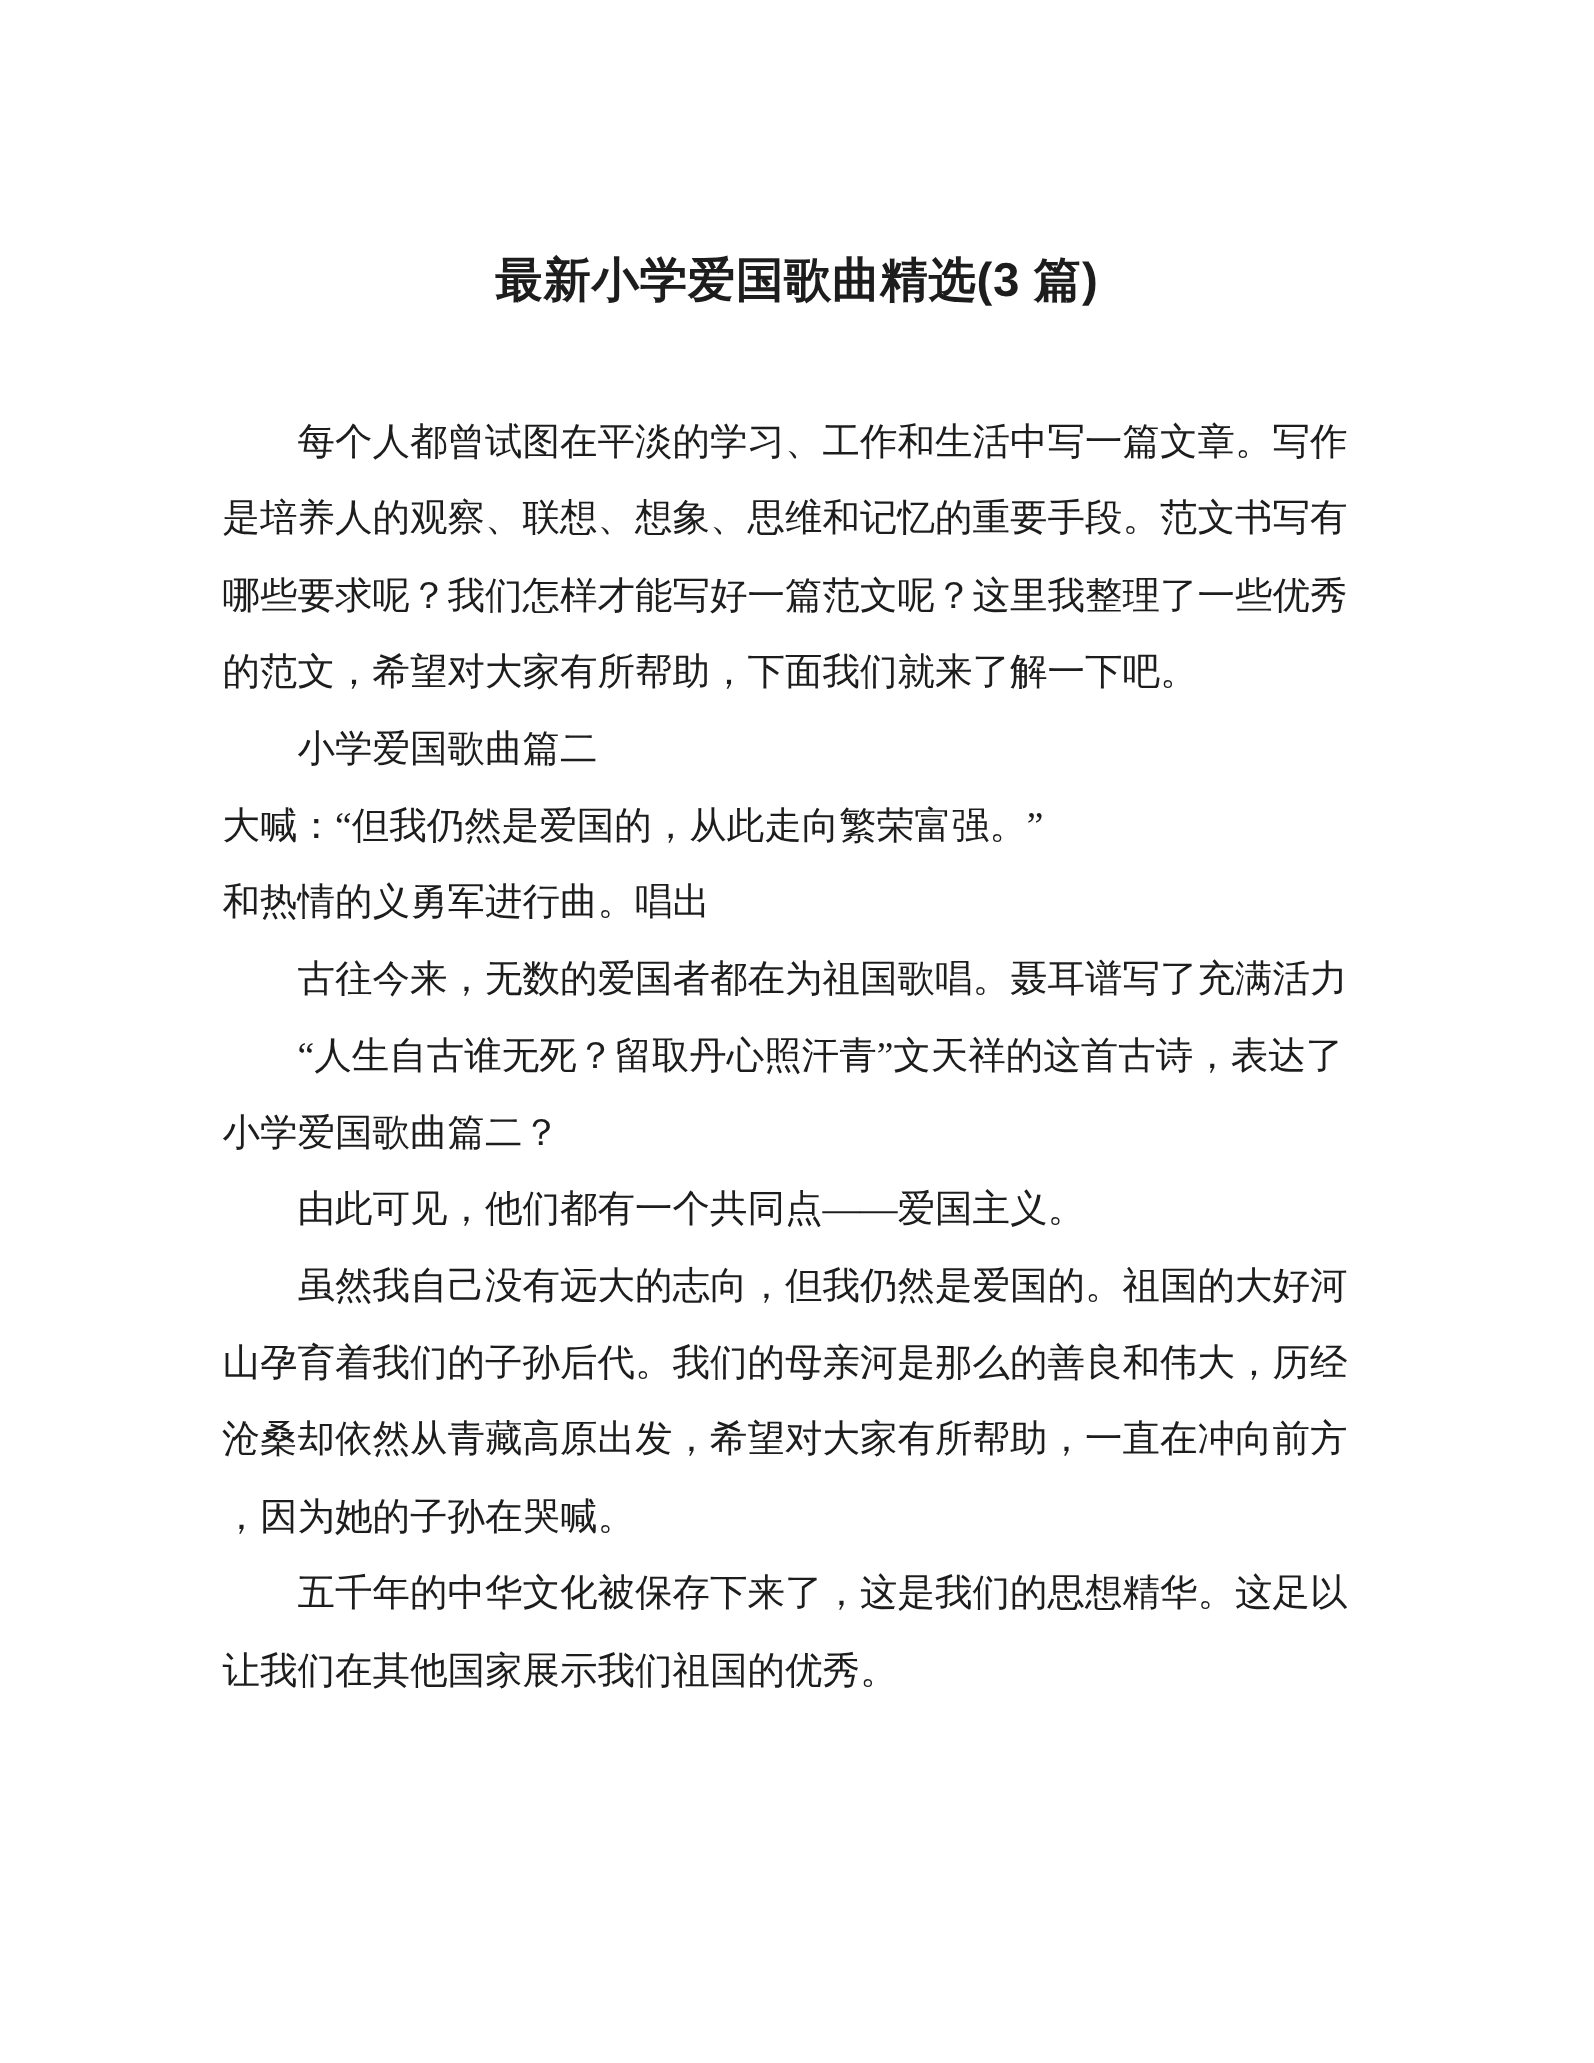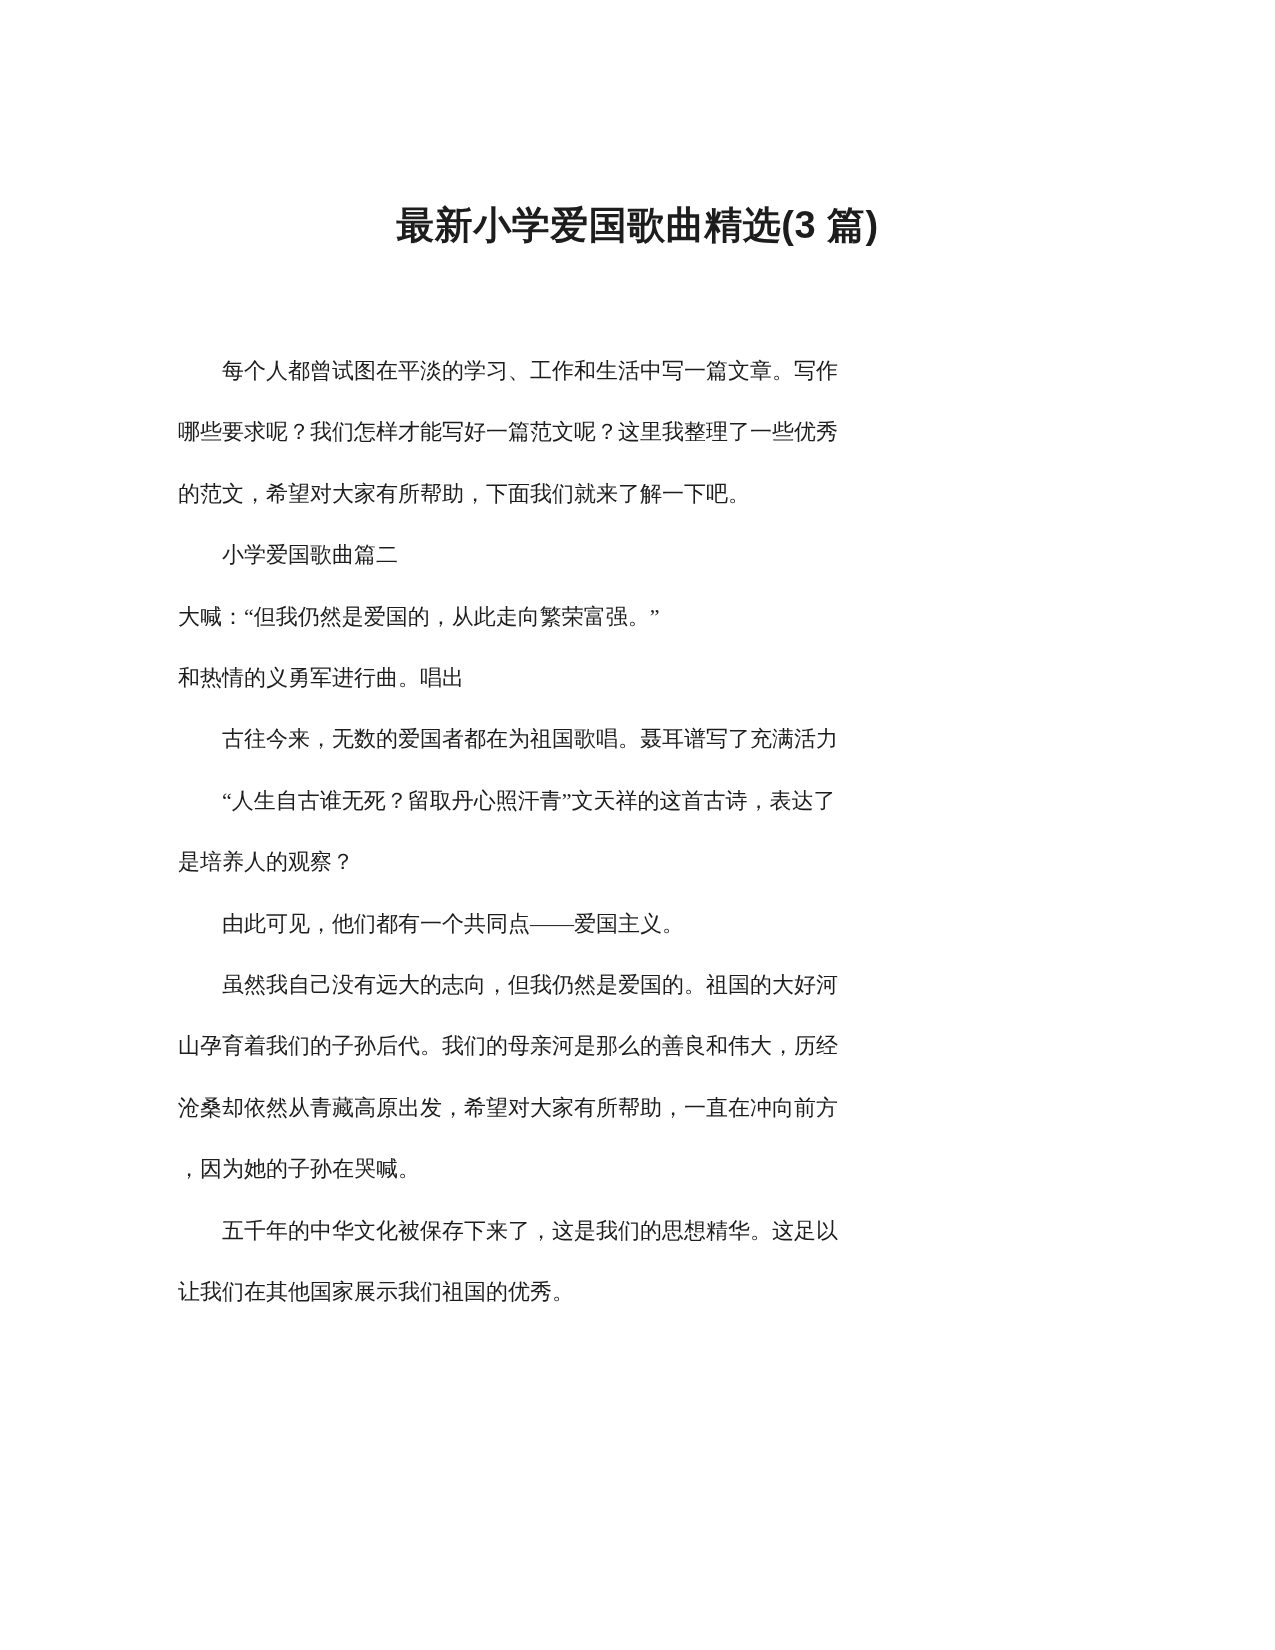--- a/index.html
+++ b/index.html
@@ -25,24 +25,24 @@
     text-align: center;
     font-family: "Liberation Sans", "DejaVu Sans", sans-serif;
     font-weight: 700;
     font-size: 38px;
     line-height: 1.3;
     letter-spacing: 0.5px;
     color: #1d1d1d;
   }
   .doc-body {
     position: absolute;
-    top: 340px;
+    top: 323px;
     left: 178px;
     width: 902px;
-    font-size: 22px;
+    font-size: 30px;
     line-height: 61.4px;
   }
   .paragraph {
     margin: 0;
   }
   .line {
     white-space: nowrap;
     overflow: visible;
   }
   .line.first {
@@ -50,36 +50,37 @@
   }
 </style>
 </head>
 <body>
 
 <main class="page" style="background: rgb(255, 255, 255); color: rgb(29, 29, 29);">
   <h1 class="doc-title">最新小学爱国歌曲精选(3 篇)</h1>
   <section class="doc-body" id="doc-body">
       <div class="paragraph">
         <div class="line first">每个人都曾试图在平淡的学习、工作和生活中写一篇文章。写作</div>
+        <div class="line">是培养人的观察、联想、想象、思维和记忆的重要手段。范文书写有</div>
         <div class="line">哪些要求呢？我们怎样才能写好一篇范文呢？这里我整理了一些优秀</div>
         <div class="line">的范文，希望对大家有所帮助，下面我们就来了解一下吧。</div>
       </div>
       <div class="paragraph">
         <div class="line first">小学爱国歌曲篇二</div>
       </div>
       <div class="paragraph">
         <div class="line">大喊：“但我仍然是爱国的，从此走向繁荣富强。”</div>
       </div>
       <div class="paragraph">
         <div class="line">和热情的义勇军进行曲。唱出</div>
         <div class="line first">古往今来，无数的爱国者都在为祖国歌唱。聂耳谱写了充满活力</div>
       </div>
       <div class="paragraph">
         <div class="line first">“人生自古谁无死？留取丹心照汗青”文天祥的这首古诗，表达了</div>
-        <div class="line">是培养人的观察？</div>
+        <div class="line">小学爱国歌曲篇二？</div>
       </div>
       <div class="paragraph">
         <div class="line first">由此可见，他们都有一个共同点——爱国主义。</div>
       </div>
       <div class="paragraph">
         <div class="line first">虽然我自己没有远大的志向，但我仍然是爱国的。祖国的大好河</div>
         <div class="line">山孕育着我们的子孙后代。我们的母亲河是那么的善良和伟大，历经</div>
         <div class="line">沧桑却依然从青藏高原出发，希望对大家有所帮助，一直在冲向前方</div>
         <div class="line">，因为她的子孙在哭喊。</div>
       </div>

